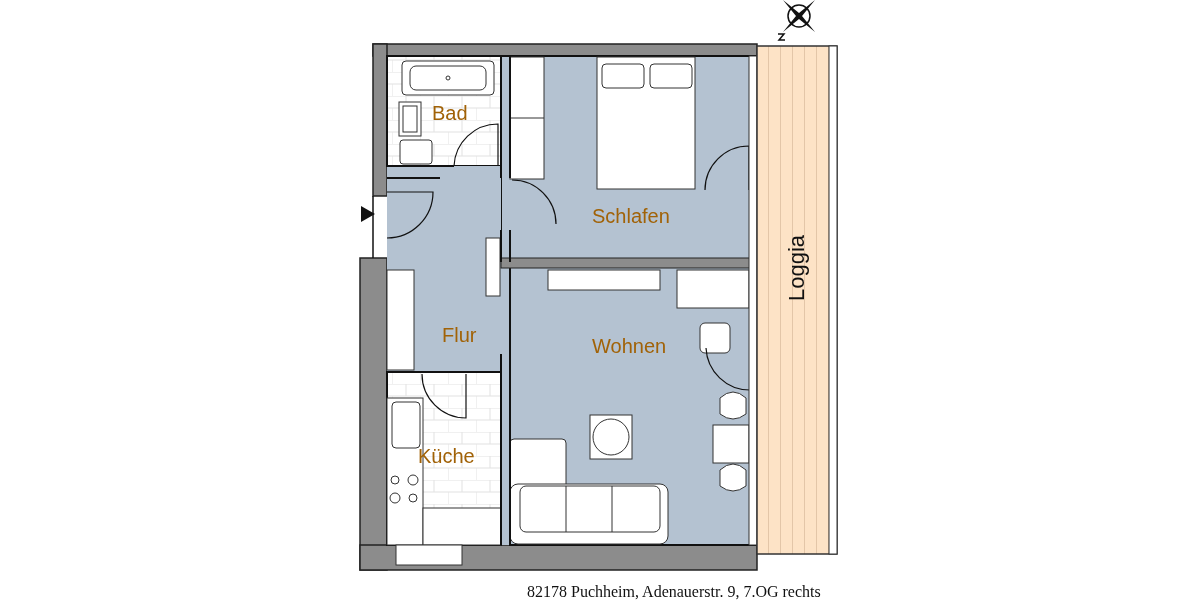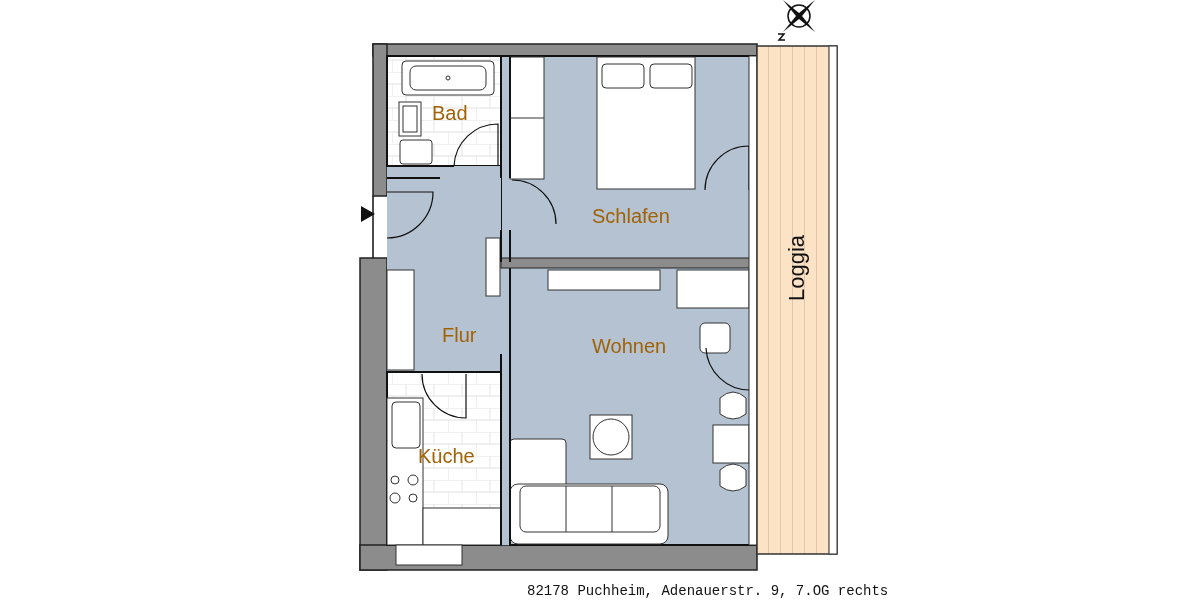--- a/index.html
+++ b/index.html
@@ -1,19 +1,19 @@
 <!DOCTYPE html>
 <html><head>
 <meta charset="utf-8">
 <style>
   html,body{margin:0;padding:0;background:#ffffff;}
   body{width:1200px;height:600px;position:relative;overflow:hidden;font-family:"Liberation Sans",sans-serif;}
   #plan{position:absolute;left:0;top:0;}
   .room-label{position:absolute;font-family:"Liberation Sans",sans-serif;font-size:20px;color:#a16207;}
-  .address{position:absolute;left:527px;top:583px;font-size:14px;color:#111;font-family:Liberation Mono, monospace;}
+  .address{position:absolute;left:527px;top:583px;font-size:16px;color:#111;font-family:Liberation Serif, serif;}
   .loggia-label{position:absolute;left:764px;top:255px;transform:rotate(-90deg);transform-origin:center;font-size:22px;color:#111;font-family:"Liberation Sans",sans-serif;}
 </style>
 </head>
 <body>
 
 <svg id="plan" width="1200" height="600" viewBox="0 0 1200 600" xmlns="http://www.w3.org/2000/svg">
   <defs>
     <pattern id="tiles" width="28" height="24" patternUnits="userSpaceOnUse">
       <rect width="28" height="24" fill="#ffffff"></rect>
       <path d="M0 0H28M0 12H28M14 0V12M0 12V24" stroke="#e2e2e2" stroke-width="1" fill="none"></path>

